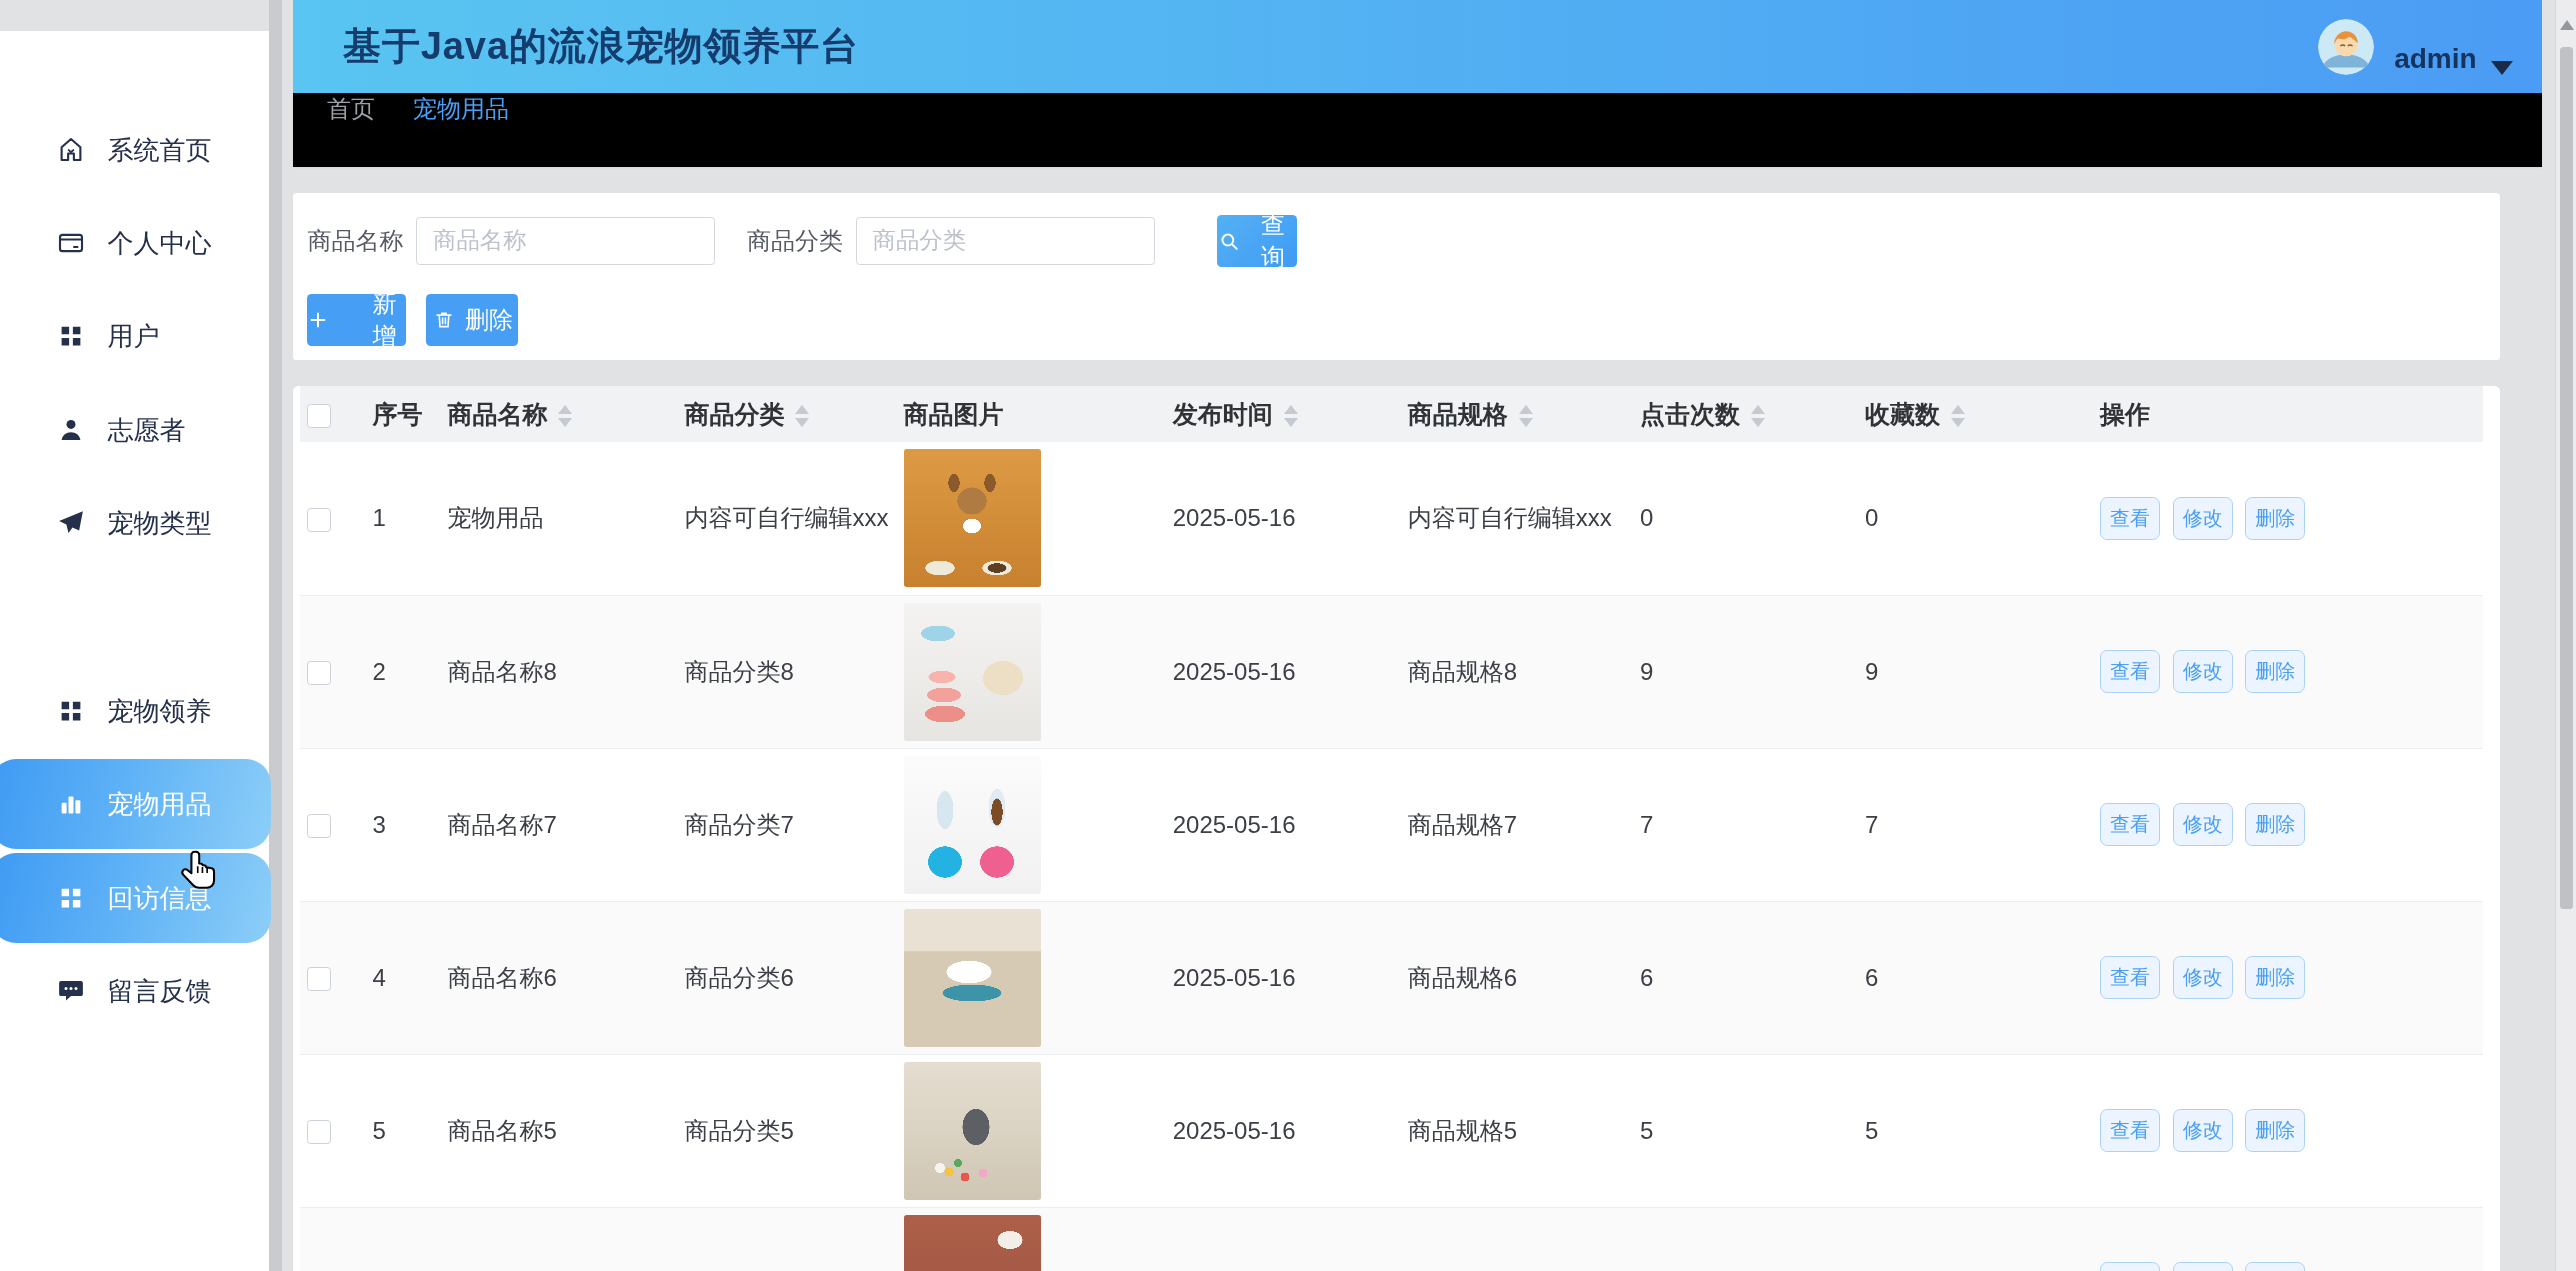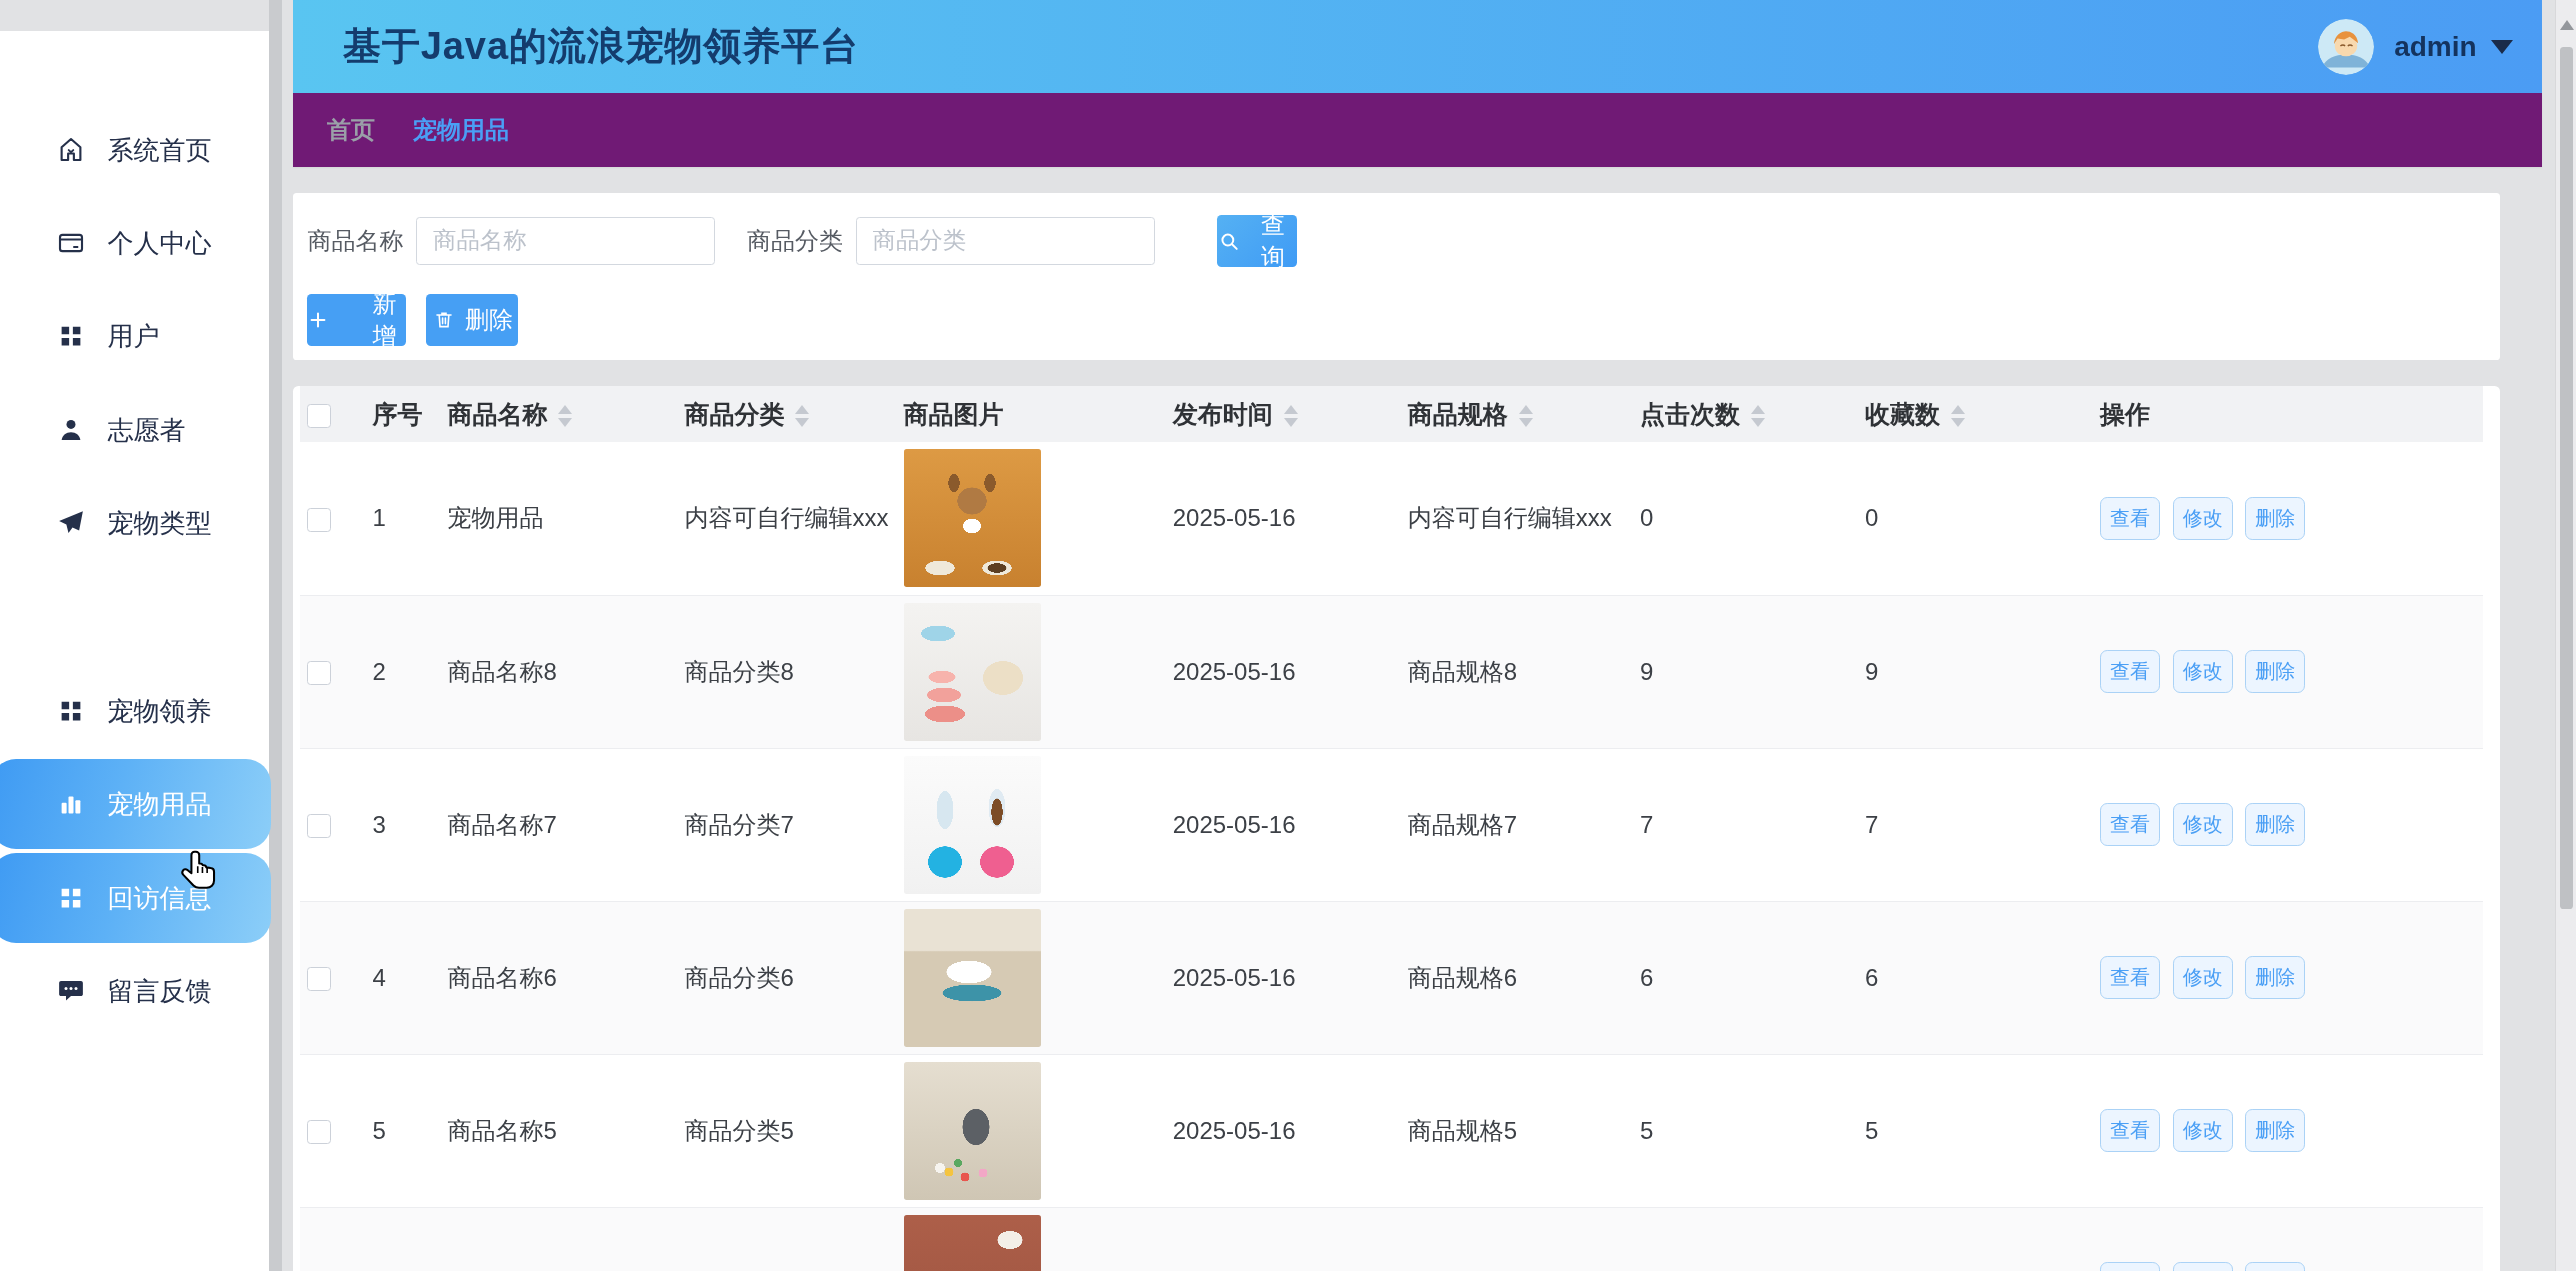--- a/index.html
+++ b/index.html
@@ -29,35 +29,34 @@
     background:linear-gradient(105deg,#3e9af3 0%,#5db1f6 45%,#8ccef8 100%);
   }
 
   
   .app-header {
     position:absolute; left:293px; top:0; width:2249px; height:93px;
     background:linear-gradient(90deg,#59c5f1 0%,#4b9cf4 100%);
     display:flex; align-items:center; z-index:1;
   }
   .app-title { margin-left:50px; font-size:38px; font-weight:bold; color:#143c6d; letter-spacing:0.9px; }
-  .user-box { margin-left:auto; margin-right:29px; display:flex; align-items:center; }
+  .user-box { margin-left:auto; margin-right:29px; display:flex; align-items:flex-end; }
   .avatar { width:56px; height:56px; border-radius:50%; overflow:hidden; flex:0 0 auto; }
   .user-name { margin-left:20px; font-size:28px; color:#14335e; font-weight:bold; }
   .caret-down {
     margin-left:14.4px; width:0; height:0;
     border-left:11.7px solid transparent; border-right:11.7px solid transparent;
     border-top:14.4px solid #1a2b4a;
   }
 
   
   .breadcrumb {
     position:absolute; left:293px; top:93px; width:2249px; height:74px;
-    background:#701a75; display:flex; align-items:center; padding-left:34px;
+    background:#000000; display:flex; padding-left:34px;
     box-shadow:0 0.9px 1.8px rgba(0,0,0,.05);
-    font-weight:bold;
   }
   .crumb { font-size:24px; }
   .crumb.home { color:#9aa0a8; }
   .crumb.current { color:#4a9ff5; margin-left:38px; }
 
   
   .search-card {
     position:absolute; left:293px; top:193px; width:2207px; height:167px;
     background:#ffffff; border-radius:3.6px;
   }

